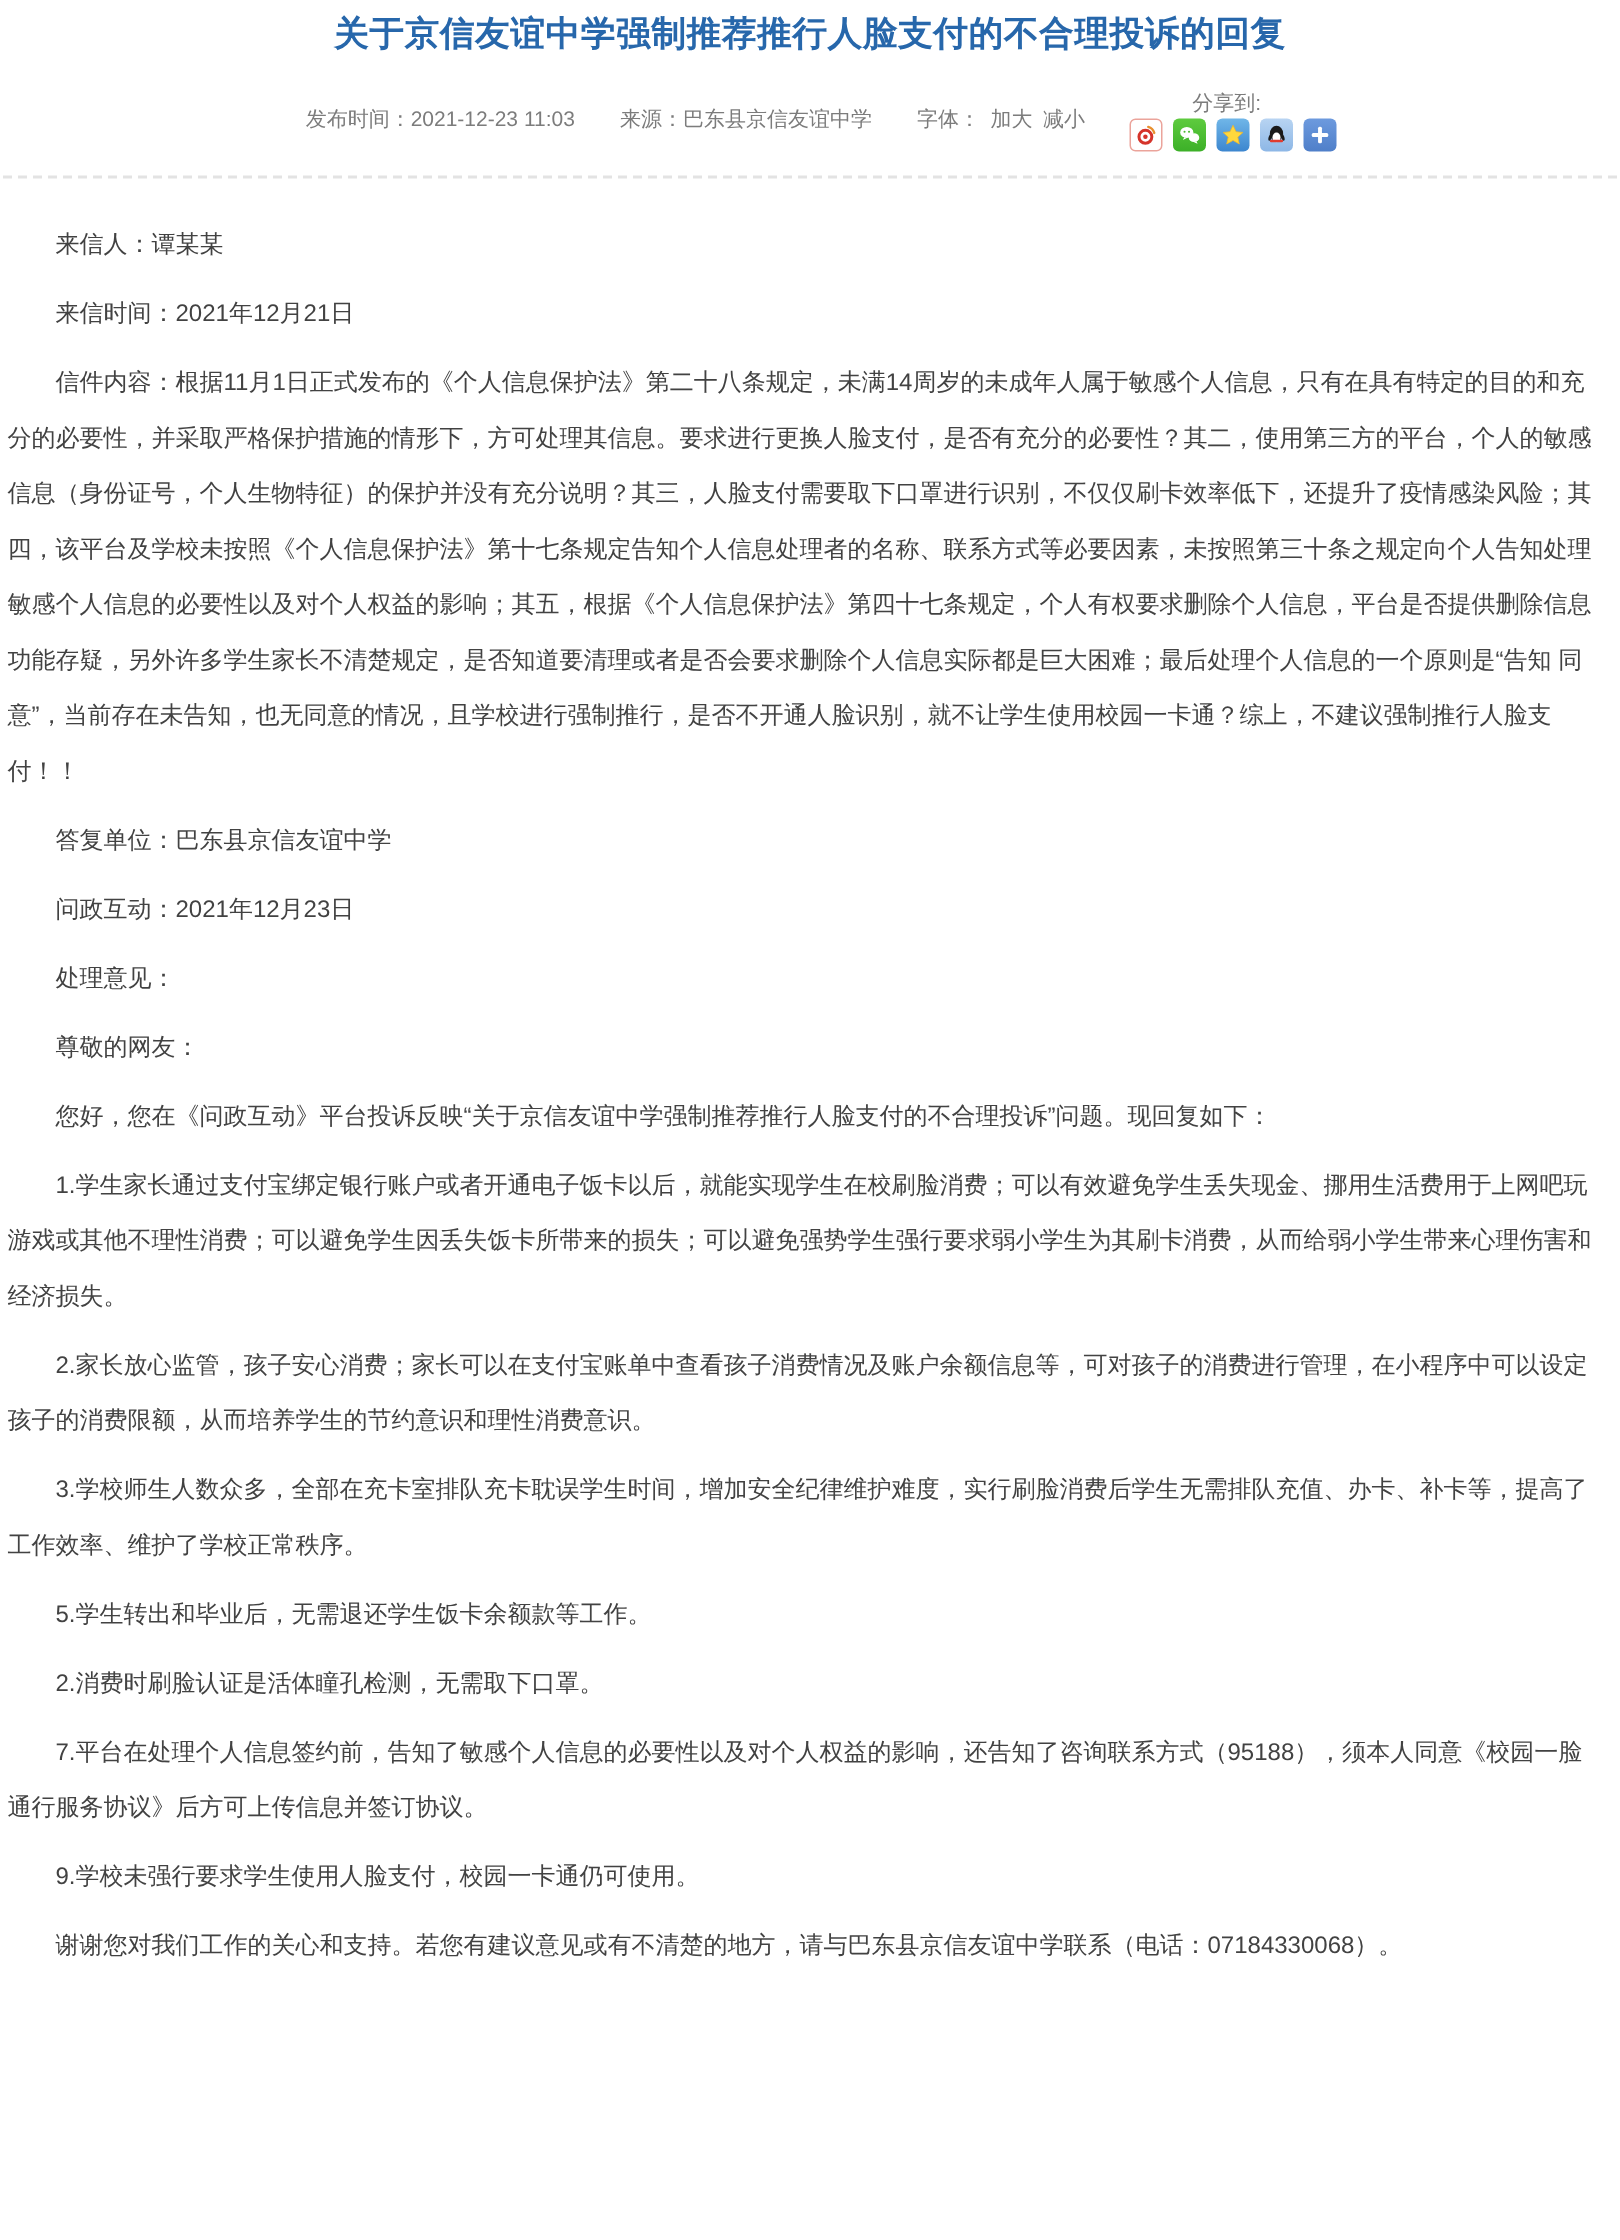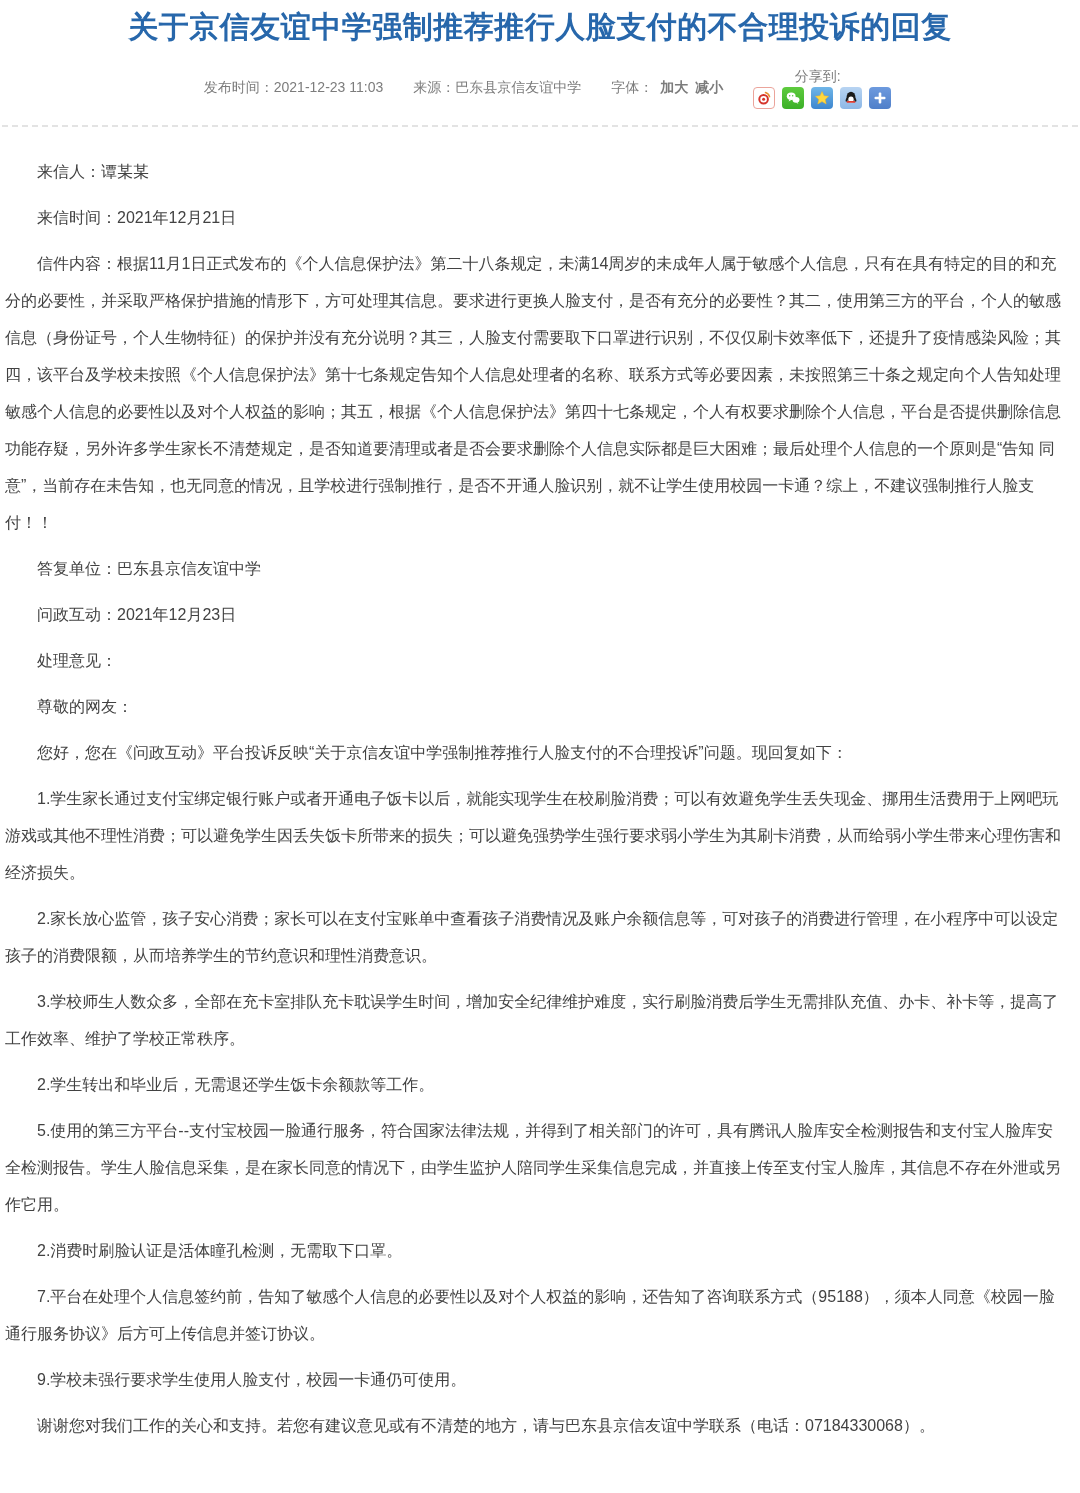--- a/index.html
+++ b/index.html
@@ -8,37 +8,37 @@
     width: 1080px;
     min-height: 1493px;
     margin: 0 auto;
     background: #ffffff;
     font-family: "Liberation Sans", "DejaVu Sans", sans-serif;
   }
   .title {
     margin: 0;
     padding: 9px 26px 0;
     text-align: center;
-    font-size: 30px;
+    font-size: 23px;
     font-weight: bold;
     color: #2767ab;
     line-height: 1.2;
     letter-spacing: 0.5px;
   }
   .meta-row {
     display: flex;
     justify-content: center;
     align-items: center;
     margin-top: 20px;
     font-size: 14px;
     color: #7c7c7c;
     line-height: 22px;
   }
   .meta-item { margin: 0 15px; white-space: nowrap; }
-  .font-link { cursor: pointer; margin-left: 7px; color: #7c7c7c; text-decoration: none; font-weight: bold; }
+  .font-link { cursor: pointer; margin-left: 7px; color: #7c7c7c; text-decoration: none; }
   .share-wrap { display: flex; align-items: center; margin-left: 15px; flex-direction: column; }
   .share-label { margin-right: 9px; }
   .share-icons { display: flex; align-items: center; gap: 7px; }
   .share-btn {
     width: 22px; height: 22px;
     border-radius: 4px;
     display: inline-flex;
     align-items: center;
     justify-content: center;
     cursor: pointer;
@@ -124,21 +124,20 @@
       <p>来信时间：2021年12月21日</p>
       <p>信件内容：根据11月1日正式发布的《个人信息保护法》第二十八条规定，未满14周岁的未成年人属于敏感个人信息，只有在具有特定的目的和充分的必要性，并采取严格保护措施的情形下，方可处理其信息。要求进行更换人脸支付，是否有充分的必要性？其二，使用第三方的平台，个人的敏感信息（身份证号，个人生物特征）的保护并没有充分说明？其三，人脸支付需要取下口罩进行识别，不仅仅刷卡效率低下，还提升了疫情感染风险；其四，该平台及学校未按照《个人信息保护法》第十七条规定告知个人信息处理者的名称、联系方式等必要因素，未按照第三十条之规定向个人告知处理敏感个人信息的必要性以及对个人权益的影响；其五，根据《个人信息保护法》第四十七条规定，个人有权要求删除个人信息，平台是否提供删除信息功能存疑，另外许多学生家长不清楚规定，是否知道要清理或者是否会要求删除个人信息实际都是巨大困难；最后处理个人信息的一个原则是“告知 同意”，当前存在未告知，也无同意的情况，且学校进行强制推行，是否不开通人脸识别，就不让学生使用校园一卡通？综上，不建议强制推行人脸支付！！</p>
       <p>答复单位：巴东县京信友谊中学</p>
       <p>问政互动：2021年12月23日</p>
       <p>处理意见：</p>
       <p>尊敬的网友：</p>
       <p>您好，您在《问政互动》平台投诉反映“关于京信友谊中学强制推荐推行人脸支付的不合理投诉”问题。现回复如下：</p>
       <p>1.学生家长通过支付宝绑定银行账户或者开通电子饭卡以后，就能实现学生在校刷脸消费；可以有效避免学生丢失现金、挪用生活费用于上网吧玩游戏或其他不理性消费；可以避免学生因丢失饭卡所带来的损失；可以避免强势学生强行要求弱小学生为其刷卡消费，从而给弱小学生带来心理伤害和经济损失。</p>
       <p>2.家长放心监管，孩子安心消费；家长可以在支付宝账单中查看孩子消费情况及账户余额信息等，可对孩子的消费进行管理，在小程序中可以设定孩子的消费限额，从而培养学生的节约意识和理性消费意识。</p>
       <p>3.学校师生人数众多，全部在充卡室排队充卡耽误学生时间，增加安全纪律维护难度，实行刷脸消费后学生无需排队充值、办卡、补卡等，提高了工作效率、维护了学校正常秩序。</p>
-      <p>2.学生转出和毕业后，无需退还学生饭卡余额款等工作。</p>
-      <p>5.使用的第三方平台--支付宝校园一脸通行服务，符合国家法律法规，并得到了相关部门的许可，具有腾讯人脸库安全检测报告和支付宝人脸库安全检测报告。学生人脸信息采集，是在家长同意的情况下，由学生监护人陪同学生采集信息完成，并直接上传至支付宝人脸库，其信息不存在外泄或另作它用。</p>
+      <p>5.学生转出和毕业后，无需退还学生饭卡余额款等工作。</p>
       <p>2.消费时刷脸认证是活体瞳孔检测，无需取下口罩。</p>
       <p>7.平台在处理个人信息签约前，告知了敏感个人信息的必要性以及对个人权益的影响，还告知了咨询联系方式（95188），须本人同意《校园一脸通行服务协议》后方可上传信息并签订协议。</p>
       <p>9.学校未强行要求学生使用人脸支付，校园一卡通仍可使用。</p>
       <p>谢谢您对我们工作的关心和支持。若您有建议意见或有不清楚的地方，请与巴东县京信友谊中学联系（电话：07184330068）。</p>
     </div>
 
 </div>
 
 </body></html>

